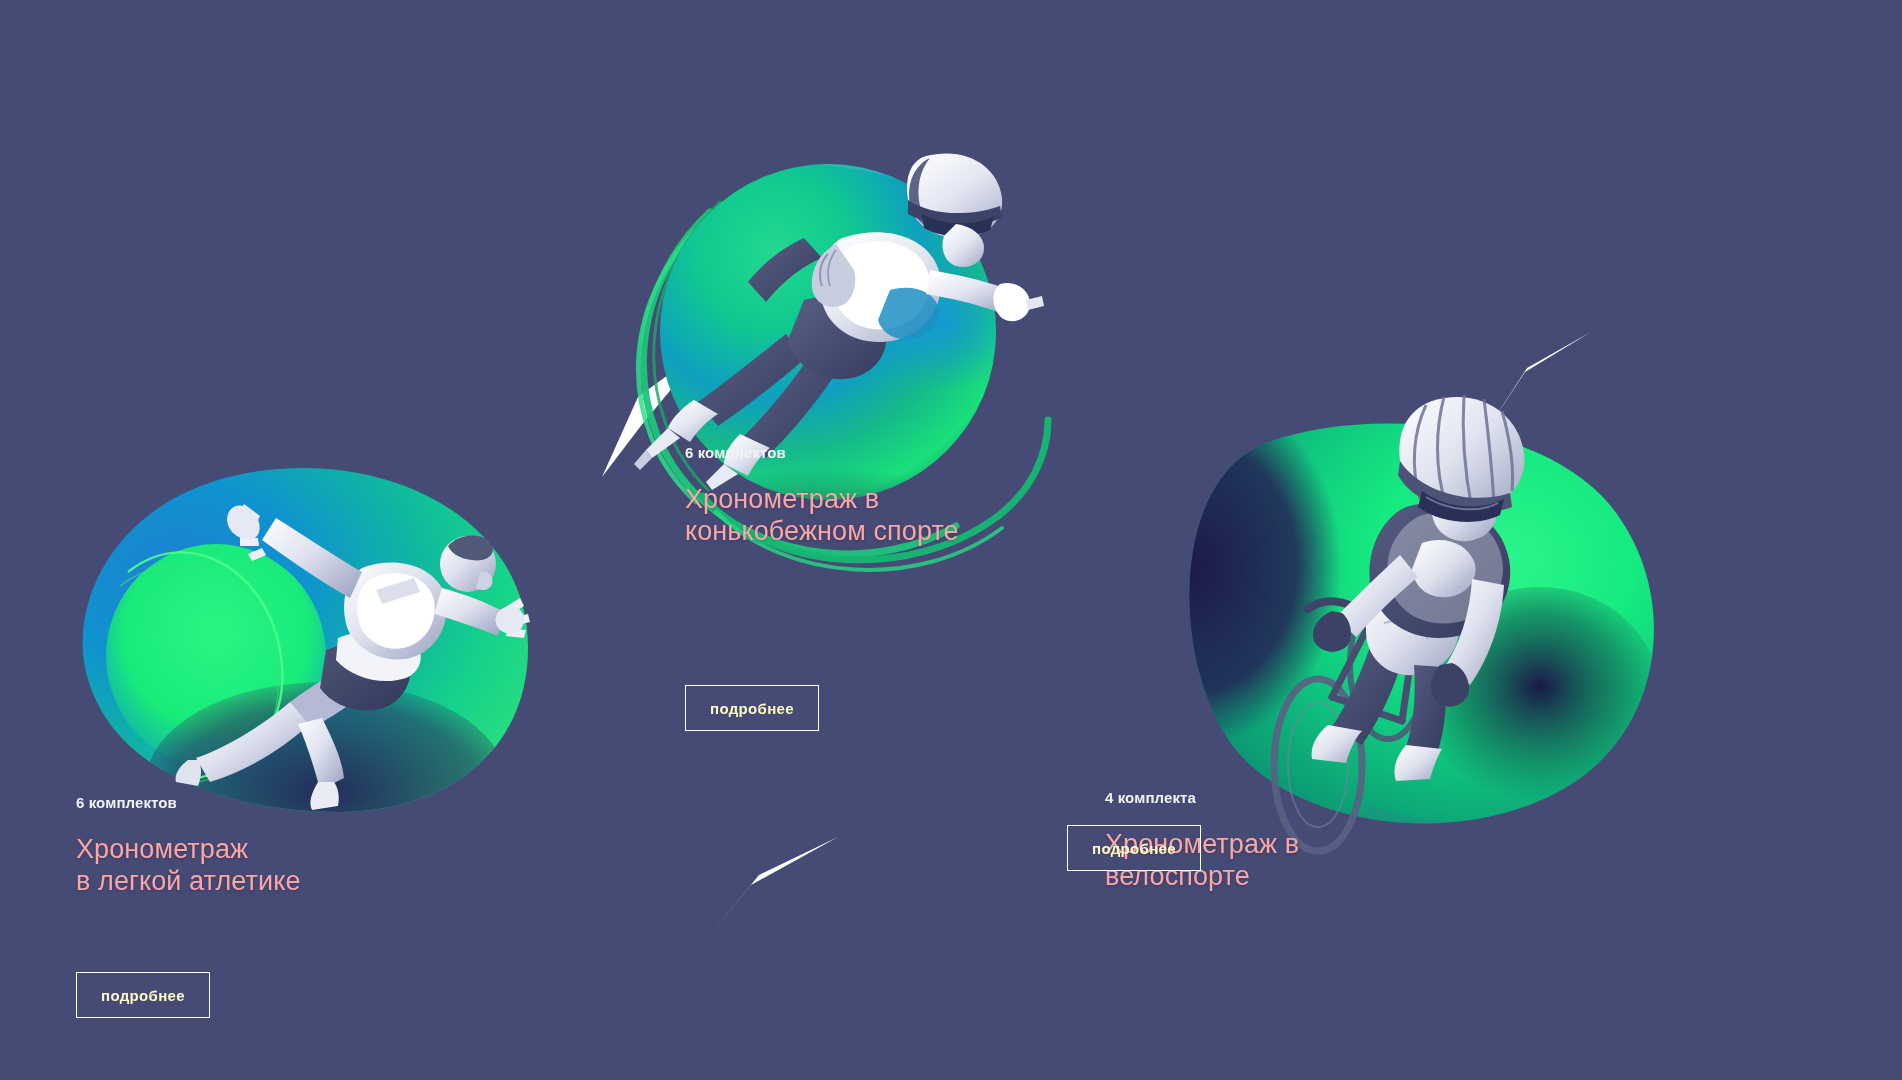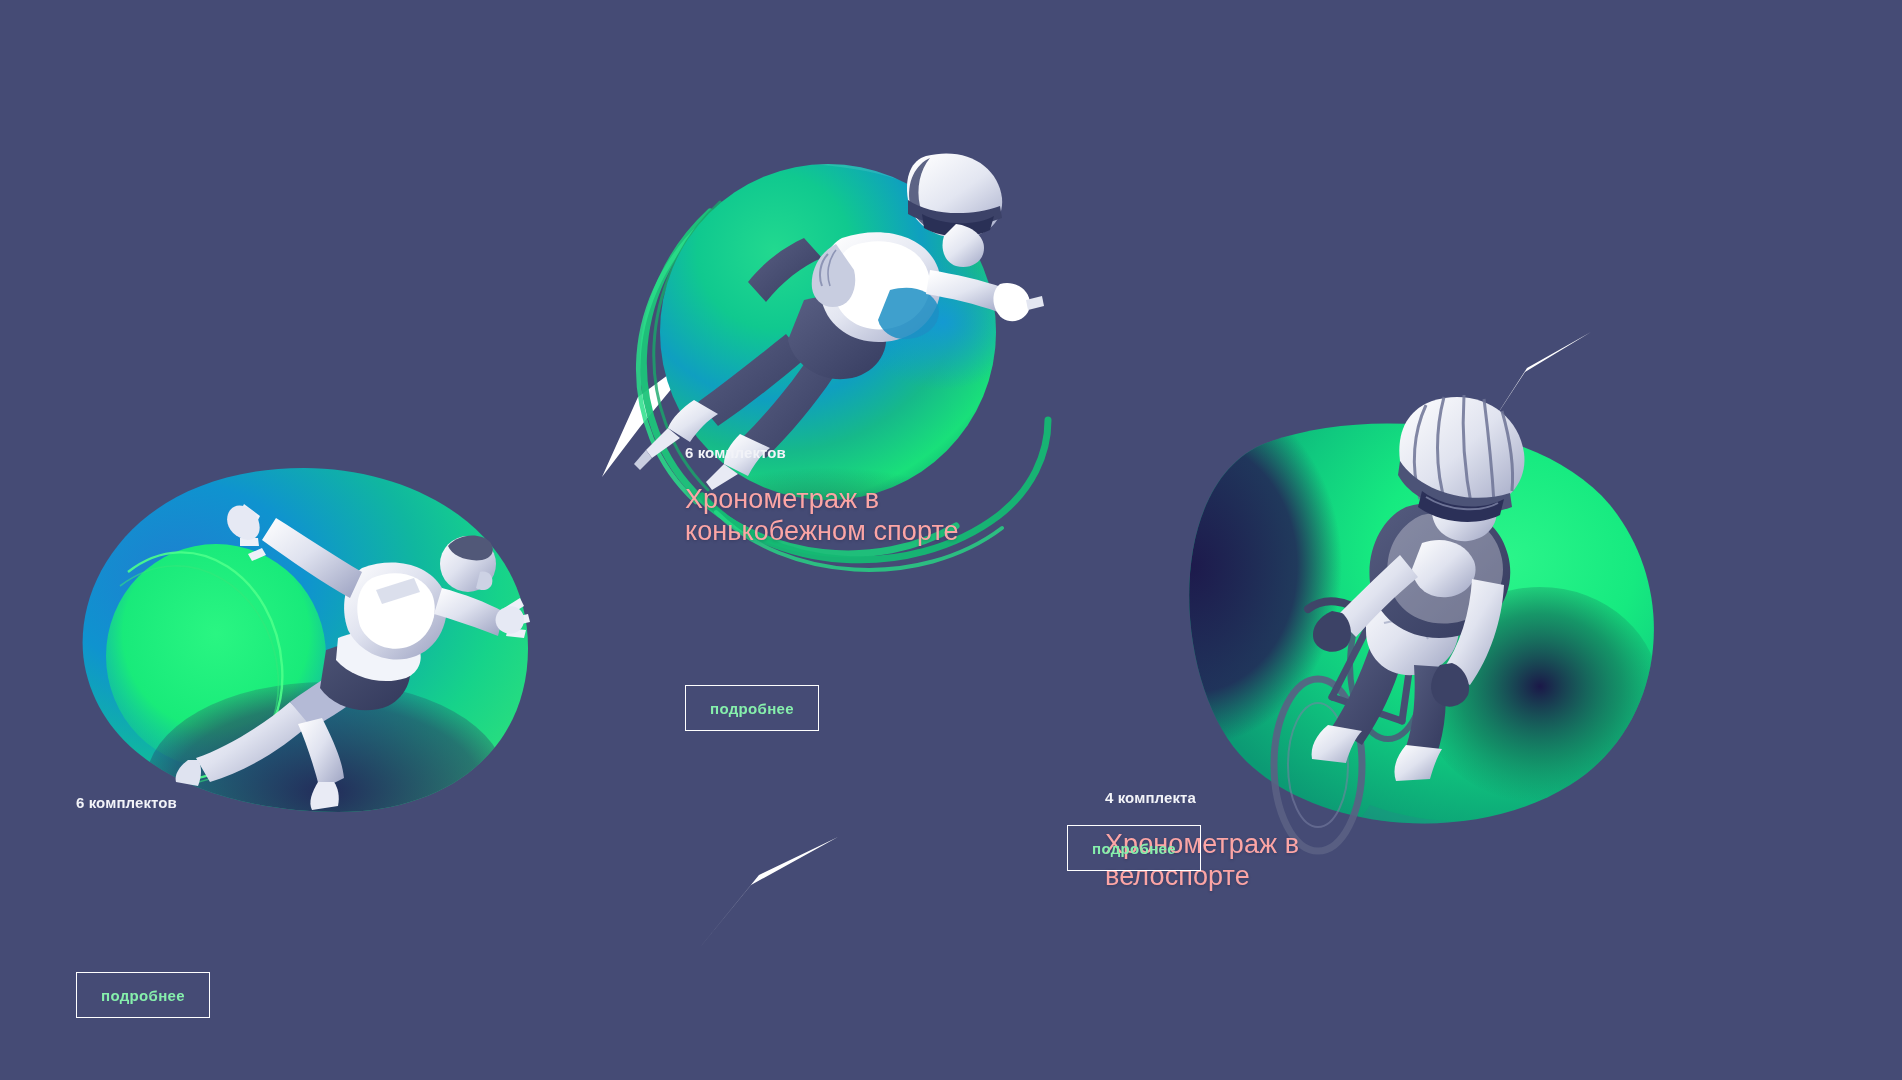--- a/index.html
+++ b/index.html
@@ -54,21 +54,21 @@
     text-shadow:0 1px 3px rgba(20,22,45,.28);
   }
 
   .btn {
     position:absolute;
     display:flex;
     align-items:center;
     justify-content:center;
     background:transparent;
     border:1.5px solid #ffffff;
-    color:#86efac;
+    color:#fef9c3;
     font-size:15px;
     font-weight:700;
     letter-spacing:.35px;
     line-height:1;
     cursor:pointer;
     font-family:"Liberation Sans", sans-serif;
     user-select:none;
   }
 
   
@@ -210,20 +210,22 @@
             <path d="M432 168 L450 170 L448 178 L430 176 Z"></path>
           </g>
           <path d="M424 150 C436 142 448 148 448 160 C448 172 434 178 424 170
                    C418 164 418 156 424 150 Z" fill="#e6e9f4"></path>
         </g>
       </svg>
     </div>
 
     <div class="card-text" id="text-athletics">
       <div class="sets-label">6 комплектов</div>
+      <div class="card-title">Хронометраж
+в легкой атлетике</div>
     </div>
 
     <button class="btn" id="btn-athletics">подробнее</button>
   </div>
 
   <div class="card" id="card-skating">
 
     <div class="art" id="art-skating">
       <svg viewBox="0 0 470 510" width="470" height="510">
         <defs>

